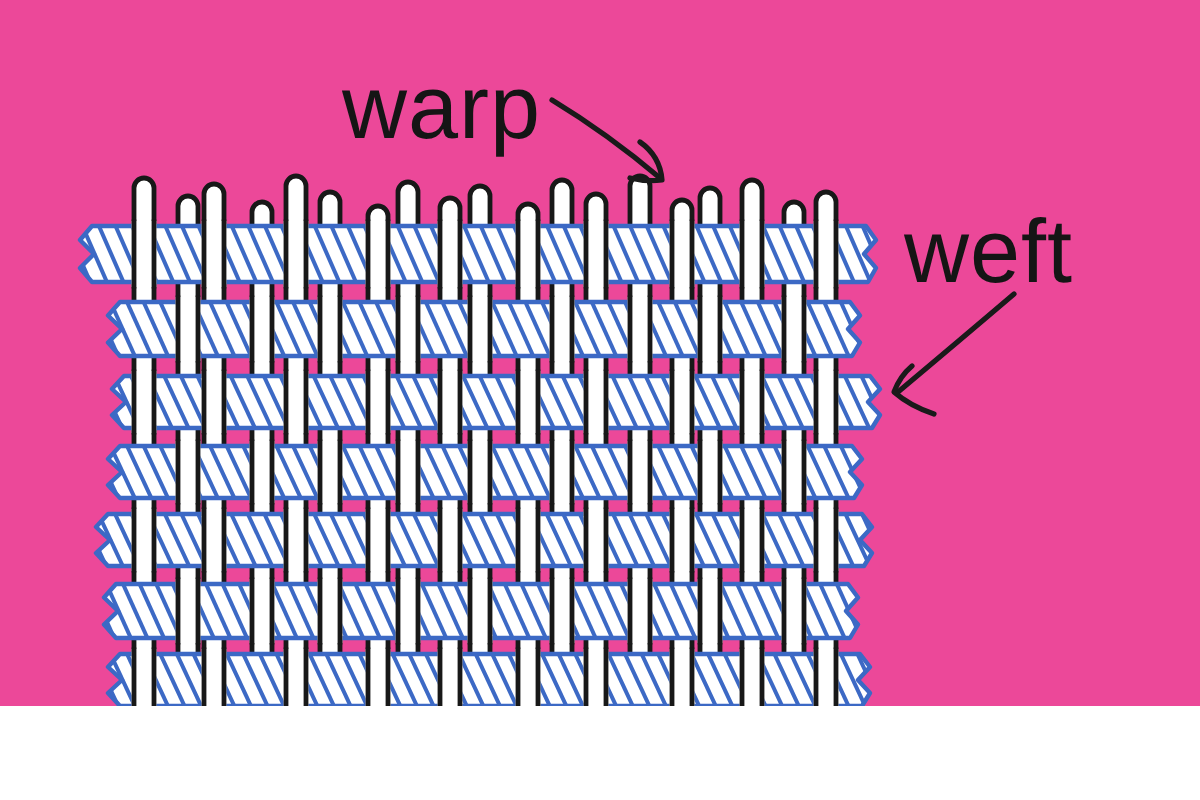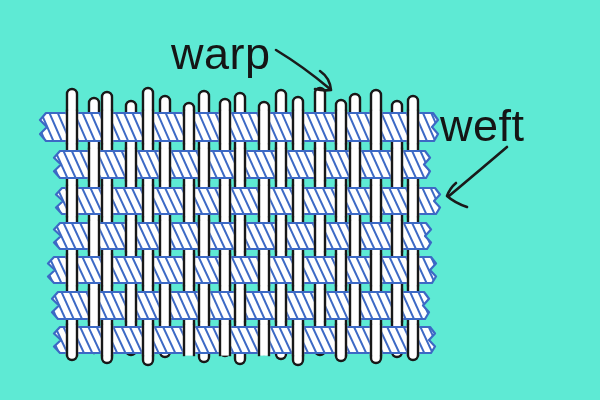--- a/index.html
+++ b/index.html
@@ -1,32 +1,32 @@
 <!DOCTYPE html>
 <html><head>
 <meta charset="utf-8">
 <style>
   html,body{margin:0;padding:0;background:#ffffff;}
   .stage{
     position:relative;
-    width:600px;height:400px;
-    background:#5eead4;
+    width:600px;height:353px;
+    background:#ec4899;
     overflow:hidden;
     font-family:"Liberation Sans", sans-serif;
   }
   .stage svg{position:absolute;left:0;top:0;width:600px;height:400px;}
   .lbl{
     position:absolute;
     line-height:1;
     font-weight:400;
     white-space:nowrap;
     user-select:none;
   }
   .warp-lbl{left:171px;top:31px;font-size:45px;letter-spacing:0.5px;}
-  .weft-lbl{left:440px;top:103px;font-size:45px;letter-spacing:0.5px;text-align:right;}
+  .weft-lbl{left:452px;top:103px;font-size:45px;letter-spacing:0.5px;text-align:right;}
 </style>
 </head>
 <body>
 
 <div class="stage">
   <svg id="weave-svg" viewBox="0 0 600 400">
       <defs>
         <clipPath id="wc0">
           <path d="M 46 113 L 433 113 L 438 120 L 432 127 L 438 134 L 434 141 L 46 141 L 40 134 L 47 127 L 40 120 Z"></path>
         </clipPath>

